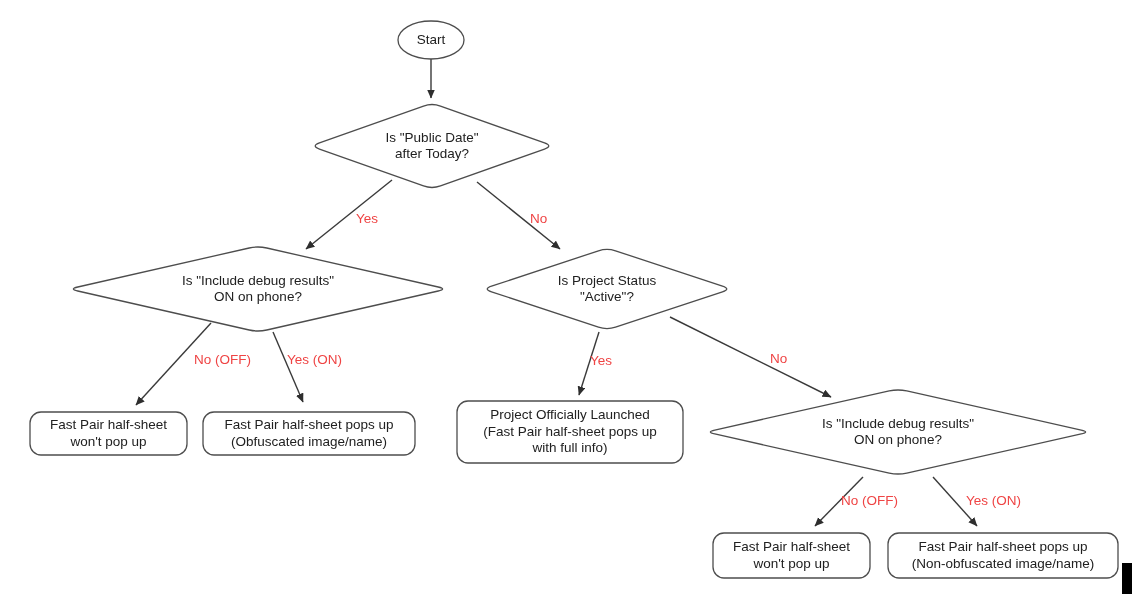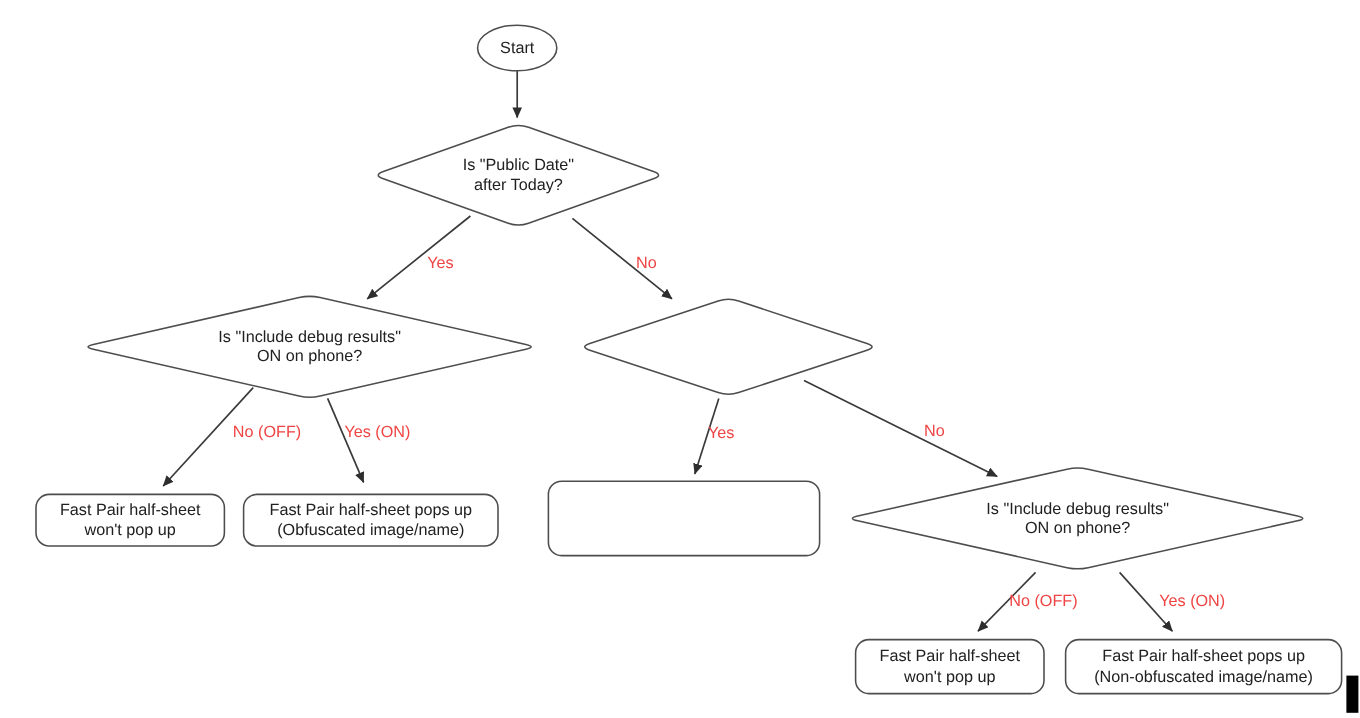--- a/index.html
+++ b/index.html
@@ -82,26 +82,31 @@
       <rect x="713" y="533" width="157" height="45" rx="11"></rect>
       <rect x="888" y="533" width="230" height="45" rx="11"></rect>
     </g>
   </svg>
 
   <div class="node-label" style="left:398px; top:21px;  width:66px;  height:38px;">Start</div>
   <div class="node-label" style="left:332px; top:120px; width:200px; height:52px;">Is "Public Date"
 after Today?</div>
   <div class="node-label" style="left:128px; top:263px; width:260px; height:52px;">Is "Include debug results"
 ON on phone?</div>
+  <div class="node-label" style="left:507px; top:263px; width:200px; height:52px;">Is Project Status
+"Active"?</div>
   <div class="node-label" style="left:768px; top:406px; width:260px; height:52px;">Is "Include debug results"
 ON on phone?</div>
   <div class="node-label" style="left:30px;  top:412px; width:157px; height:43px;">Fast Pair half-sheet
 won't pop up</div>
   <div class="node-label" style="left:203px; top:412px; width:212px; height:43px;">Fast Pair half-sheet pops up
 (Obfuscated image/name)</div>
+  <div class="node-label" style="left:457px; top:401px; width:226px; height:62px;">Project Officially Launched
+(Fast Pair half-sheet pops up
+with full info)</div>
   <div class="node-label" style="left:713px; top:533px; width:157px; height:45px;">Fast Pair half-sheet
 won't pop up</div>
   <div class="node-label" style="left:888px; top:533px; width:230px; height:45px;">Fast Pair half-sheet pops up
 (Non-obfuscated image/name)</div>
 
   <div class="edge-label" style="left:356px; top:211px;">Yes</div>
   <div class="edge-label" style="left:530px; top:211px;">No</div>
   <div class="edge-label" style="left:194px; top:352px;">No (OFF)</div>
   <div class="edge-label" style="left:287px; top:352px;">Yes (ON)</div>
   <div class="edge-label" style="left:590px; top:353px;">Yes</div>

